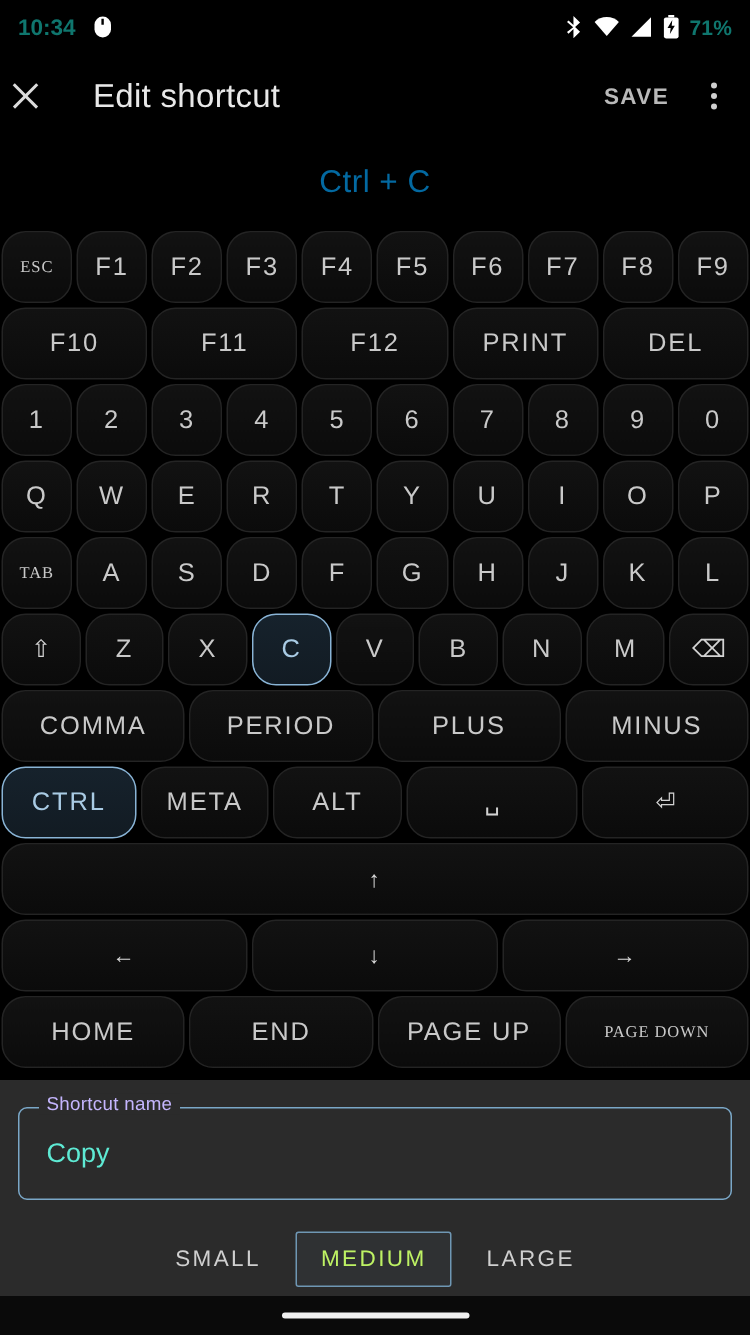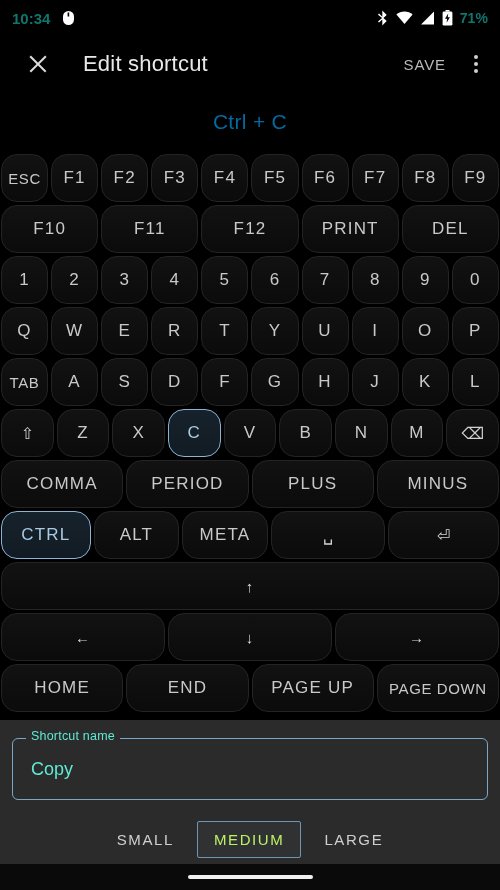--- a/index.html
+++ b/index.html
@@ -16,29 +16,29 @@
     height: 36px; display: flex; align-items: center;
     padding: 0 12px; color: #0f766e; font-size: 15px; font-weight: 600;
   }
   .sb-left { display: flex; align-items: center; gap: 12px; }
   .sb-right { margin-left: auto; display: flex; align-items: center; gap: 7px; }
   .sb-battery-text { font-size: 14px; font-weight: 600; letter-spacing: .1px; }
   .ico { display: inline-flex; align-items: center; justify-content: center; }
 
   
   .appbar {
-    height: 56px; display: flex; align-items: center; padding: 0 18px 0 27px;
+    height: 56px; display: flex; align-items: center; padding: 0 18px 0 6px;
   }
   .appbar-title {
     color: #e8e8e8; font-size: 22px; margin-left: 34px; font-weight: 400;
     letter-spacing: .2px;
   }
   .appbar-spacer { flex: 1; }
   .save-btn {
-    color: #b9b9b9; font-size: 15px; letter-spacing: .9px; font-weight: 400;
+    color: #b9b9b9; font-size: 15px; letter-spacing: .9px; font-weight: 700;
     background: none; border: none; cursor: pointer; padding: 6px 4px;
     font-family: inherit;
   }
   .more-btn { margin-left: 20px; display: flex; flex-direction: column; gap: 3px; cursor: pointer; padding: 4px; }
   .more-btn i { width: 4px; height: 4px; border-radius: 50%; background: #cfcfcf; display: block; }
   .close-x { width: 22px; height: 22px; position: relative; cursor: pointer; }
   .close-x::before, .close-x::after {
     content: ""; position: absolute; left: 0; top: 10px; width: 22px; height: 1.8px;
     background: #dcdcdc;
   }
@@ -56,21 +56,21 @@
   .krow { display: flex; gap: 3px; margin-bottom: 3px; }
   .key {
     flex: 1 1 0; height: 48px; border-radius: 16px;
     border: 1px solid #242424;
     background: linear-gradient(180deg, #121212 0%, #0b0b0b 100%);
     color: #c9c9c9; font-size: 17px; letter-spacing: 1.2px;
     display: flex; align-items: center; justify-content: center;
     cursor: pointer; user-select: none; font-family: inherit;
     overflow: hidden; white-space: nowrap;
   }
-  .key.small-label { font-size: 15px; letter-spacing: .6px; }
+  .key.small-label { font-size: 11px; letter-spacing: .6px; font-family: Liberation Serif, serif; }
   .key.sel {
     border-color: #89b4d6;
     background: linear-gradient(180deg, #16222c 0%, #121b23 100%);
     color: #a9cbe4;
   }
   .key.glyph { font-size: 16px; letter-spacing: 0; color: #d2d2d2; }
   .key.arrow { font-size: 15px; color: #d8d8d8; }
 
   
   .panel {
@@ -78,21 +78,21 @@
     background: #2b2b2b; padding: 18px 12px 0;
     height: 170px;
   }
   .field-wrap { position: relative; height: 62px; }
   .field-box {
     position: absolute; inset: 0; border: 1.6px solid #7aa7c7;
     border-radius: 6px; background: transparent;
   }
   .field-legend {
     position: absolute; top: -9px; left: 14px; padding: 0 5px;
-    background: #2b2b2b; color: #5eead4; font-size: 12.5px; letter-spacing: .2px;
+    background: #2b2b2b; color: #c4b5fd; font-size: 12.5px; letter-spacing: .2px;
   }
   .field-value {
     position: absolute; left: 19px; top: 50%; transform: translateY(-50%);
     color: #5eead4; font-size: 18px; background: transparent; border: none;
     outline: none; width: 85%; font-family: inherit;
   }
   .sizes {
     display: flex; align-items: flex-end; justify-content: center;
     gap: 6px; margin-top: 21px;
   }
@@ -235,22 +235,22 @@
         <div class="key glyph">⌫</div>
       </div>
       <div class="krow">
         <div class="key">COMMA</div>
         <div class="key">PERIOD</div>
         <div class="key">PLUS</div>
         <div class="key">MINUS</div>
       </div>
       <div class="krow">
         <div class="key sel" style="flex-grow: 1.05;">CTRL</div>
+        <div class="key" style="flex-grow: 1;">META</div>
         <div class="key" style="flex-grow: 1;">ALT</div>
-        <div class="key" style="flex-grow: 1;">META</div>
         <div class="key glyph" style="flex-grow: 1.35;">␣</div>
         <div class="key glyph" style="flex-grow: 1.3;">⏎</div>
       </div>
       <div class="krow">
         <div class="key arrow">↑</div>
       </div>
       <div class="krow">
         <div class="key arrow">←</div>
         <div class="key arrow">↓</div>
         <div class="key arrow">→</div>

